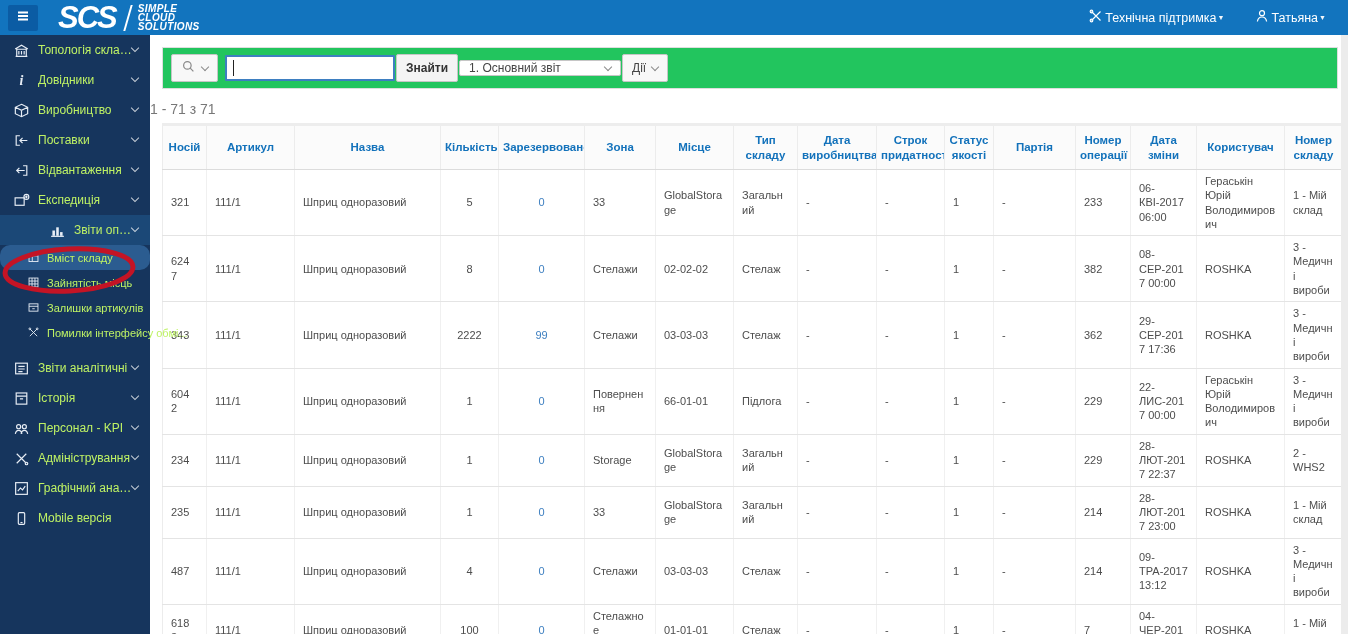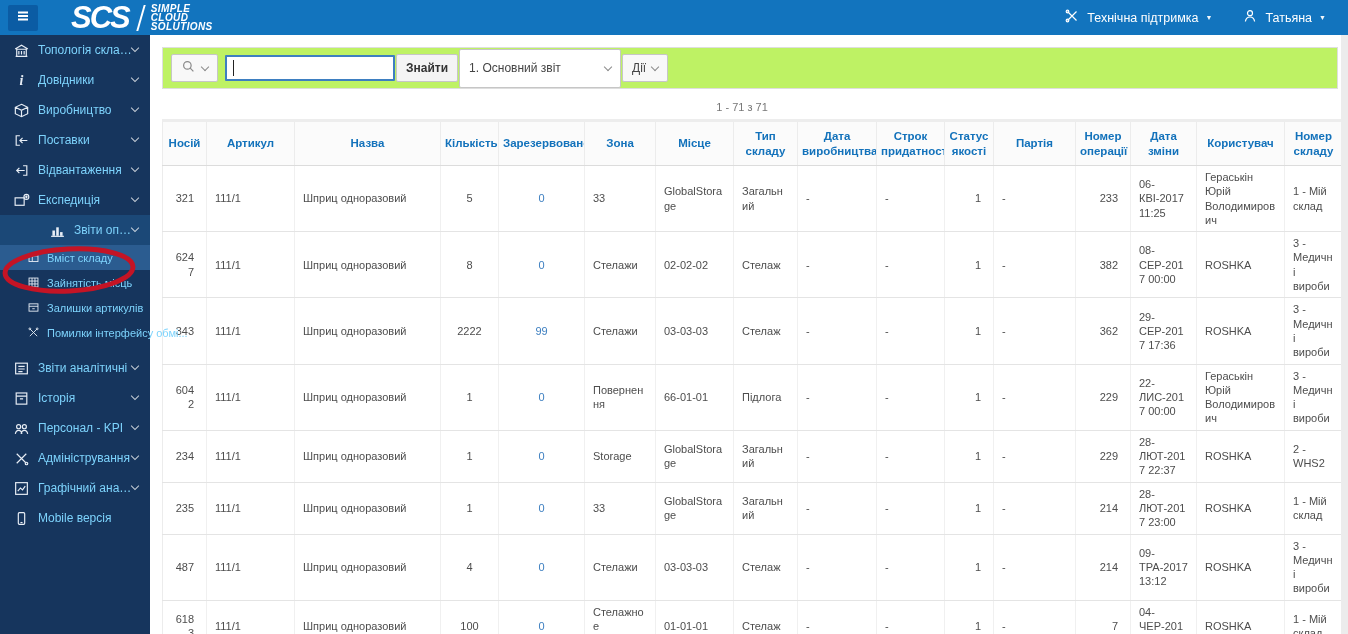--- a/index.html
+++ b/index.html
@@ -4,75 +4,75 @@
 <style>
   * { box-sizing: border-box; margin: 0; padding: 0; }
   html,body { width:1348px; height:634px; overflow:hidden; background:#fff;
               font-family:"Liberation Sans", sans-serif; }
 
   
   .app-header { position:absolute; left:0; top:0; width:1348px; height:35px;
     background:#1274BE; display:flex; align-items:center; color:#fff; z-index:20; }
   .hamburger { width:30px; height:26px; margin-left:8px; background:#0B5CA4;
     border:none; border-radius:2px; display:flex; align-items:center; justify-content:center; cursor:pointer; }
-  .logo { display:flex; align-items:center; margin-left:33px; }
+  .logo { display:flex; align-items:center; margin-left:20px; }
   .logo-scs { font-size:31px; font-weight:bold; font-style:italic; letter-spacing:-2px; line-height:30px; }
   .logo-divider { width:2px; height:26px; background:#fff; transform:skewX(-16deg); margin:0 9px 0 11px; }
   .logo-tag { font-size:10px; font-weight:bold; font-style:italic; line-height:9px; letter-spacing:.4px; }
   .header-right { margin-left:auto; display:flex; align-items:center; gap:30px; margin-right:22px; font-size:12.5px; }
-  .hdr-menu { display:flex; align-items:center; gap:7px; cursor:pointer; }
+  .hdr-menu { display:flex; align-items:center; gap:1px; cursor:pointer; }
   .hdr-tri { font-size:7px; line-height:7px; opacity:.95; }
 
   
   .sidebar { position:absolute; left:0; top:35px; width:150px; height:599px;
-    background:#16355D; color:#7dd3fc; z-index:10; }
+    background:#16355D; color:#bef264; z-index:10; }
   .side-item { height:30px; display:flex; align-items:center; padding:0 12px; font-size:12px; cursor:pointer; white-space:nowrap; }
   .side-item .ic { width:18px; display:flex; justify-content:center; margin-right:8px; flex:none; }
   .side-item .lbl { overflow:hidden; text-overflow:ellipsis; }
   .side-item.active-parent { background:#1B4877;padding-left:48px; }
   .chev { width:6px; height:6px; border-right:1.4px solid rgba(255,255,255,.75);
     border-bottom:1.4px solid rgba(255,255,255,.75); transform:rotate(45deg);
     margin-left:auto; margin-top:-4px; flex:none; }
   .submenu { margin-bottom:8px; }
   .sub-item { height:25px; display:flex; align-items:center; padding:0 6px 0 26px; font-size:11px; cursor:pointer; white-space:nowrap; }
   .sub-item .ic { width:15px; display:flex; justify-content:center; margin-right:6px; flex:none; }
-  .sub-item.active { background:#2B5C90; }
+  .sub-item.active { background:#2B5C90;border-radius:10px; }
   .annotation { position:absolute; left:0; top:246px; z-index:30; pointer-events:none; }
 
   
   .content { position:absolute; left:150px; top:35px; width:1198px; height:599px; background:#fff; }
   .edge-strip { position:absolute; right:0; top:0; width:7px; height:599px; background:#ECECEC; }
 
-  .toolbar-panel { margin:12px 10px 0 12px; height:42px; background:#bef264;
+  .toolbar-panel { margin:12px 10px 0 12px; height:42px; background:#22c55e;
     border:1px solid #DEDEDE; display:flex; align-items:center; padding:0 8px; gap:1px; }
   .btn { height:28px; background:#F8F8F8; border:1px solid #C6C6C6; border-radius:2px;
     font-size:12px; color:#444; display:flex; align-items:center; gap:6px; padding:0 9px; cursor:pointer; }
   .btn.find { background:#F4F4F4; font-weight:bold; color:#333; }
   .gchev { width:6px; height:6px; border-right:1.3px solid #8a8a8a; border-bottom:1.3px solid #8a8a8a;
     transform:rotate(45deg); margin-top:-3px; }
   .search-wrap { position:relative; margin-left:6px; }
   .search-input { width:170px; height:26px; border:2px solid #3E7FC1; border-radius:1px;
     font-size:12px; padding:0 6px; outline:none; }
   .caret { position:absolute; left:8px; top:5px; width:1px; height:16px; background:#222; }
-  .select-report { width:162px; height:39px; background:#fff; border:1px solid #C6C6C6; border-radius:2px;
+  .select-report { width:162px; height:16px; background:#fff; border:1px solid #C6C6C6; border-radius:2px;
     font-size:12px; color:#444; display:flex; align-items:center; justify-content:space-between;
     padding:0 9px; cursor:pointer; }
 
-  .pagination { text-align:center; padding:12px 14px 6px 0; font-size:11px; color:#777; }
+  .pagination { text-align:left; padding:12px 14px 6px 0; font-size:14px; color:#777; }
 
   
   .report-table { margin-left:12px; width:1180px; border-collapse:collapse; table-layout:fixed;
     border-top:3px solid #EDEDED; border-left:1px solid #ECECEC; }
   .report-table th { height:45px; padding:4px 4px; background:#FBFBFB; color:#1372BB;
     font-size:11.5px; font-weight:bold; text-align:center; vertical-align:middle; line-height:1.25;
     border-bottom:1px solid #DCDCDC; border-right:1px solid #ECECEC; overflow:hidden; }
   .report-table td { height:48px; padding:4px 8px; font-size:11px; color:#4D4D4D;
     vertical-align:middle; line-height:1.3; border-bottom:1px solid #E4E4E4; border-right:1px solid #F0F0F0;
     word-wrap:break-word; overflow:hidden; background:#fff; }
-  .report-table td.al-r { text-align:right; padding-right:12px; }
+  .report-table td.al-r { padding-right:12px; }
   .report-table td.al-c { text-align:center; }
   .link { color:#3D7FC0; cursor:pointer; }
 </style>
 </head>
 <body>
 
 <div class="app-header">
   <button class="hamburger">
     <span>
       <svg width="16" height="16" viewBox="0 0 16 16" fill="none" stroke="#fff" stroke-width="1.8">
@@ -363,21 +363,21 @@
           <td class="al-c">5</td>
           <td class="al-c"><span class="link">0</span></td>
           <td>33</td>
           <td>GlobalStorage</td>
           <td>Загальний</td>
           <td>-</td>
           <td>-</td>
           <td class="al-r">1</td>
           <td>-</td>
           <td class="al-r">233</td>
-          <td>06-КВІ-2017 11:25</td>
+          <td>06-КВІ-2017 06:00</td>
           <td>Гераськін Юрій Володимирович</td>
           <td>1 - Мій склад</td>
         </tr>
         <tr>
           <td class="al-r">6247</td>
           <td>111/1</td>
           <td>Шприц одноразовий</td>
           <td class="al-c">8</td>
           <td class="al-c"><span class="link">0</span></td>
           <td>Стелажи</td>

